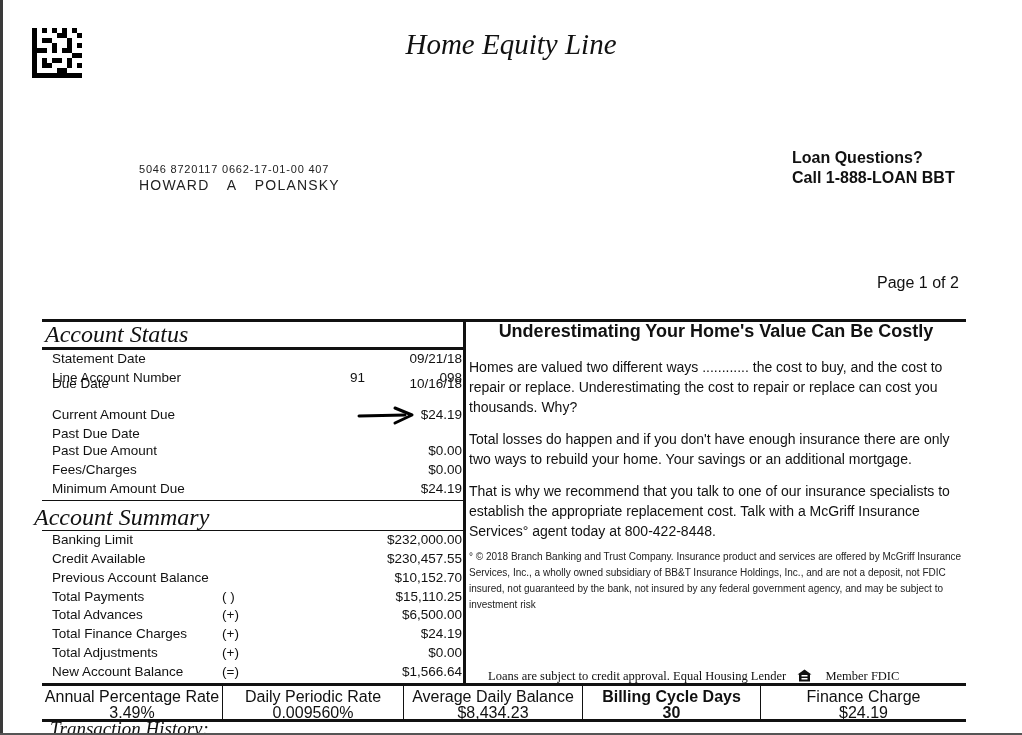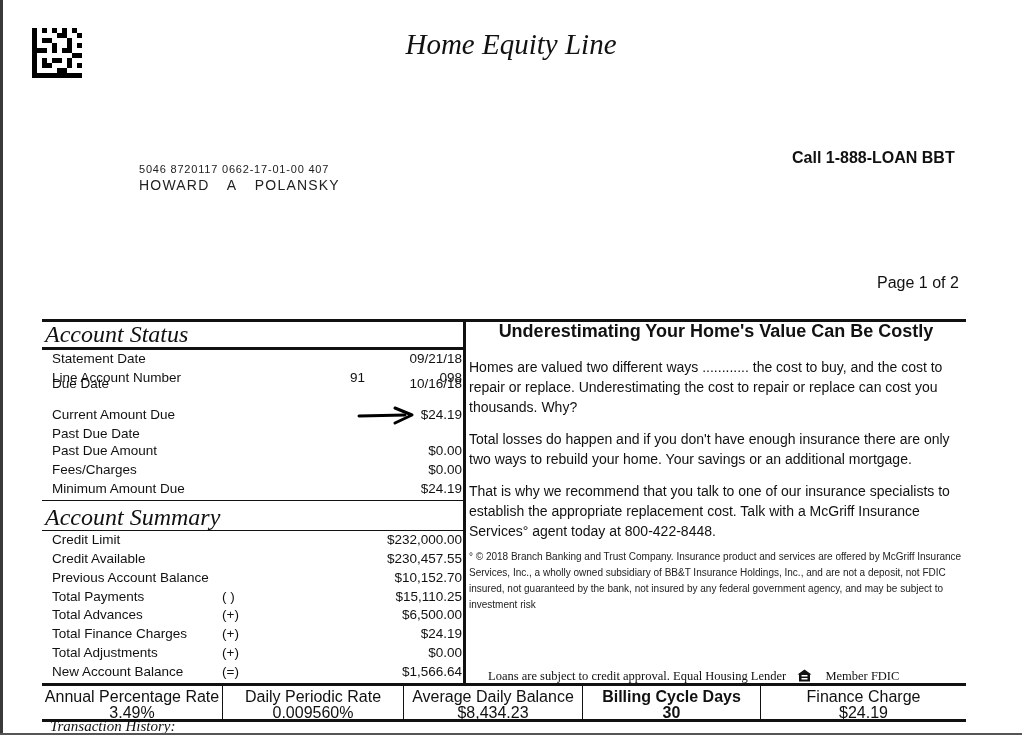--- a/index.html
+++ b/index.html
@@ -34,21 +34,21 @@
   .fine { position:absolute; left:469px; top:549px; width:495px; font-size:10px; line-height:16px; color:#222; margin:0; }
   .lender { position:absolute; left:488px; top:669px; font-family:"Liberation Serif", serif; font-size:12.5px; color:#111; white-space:nowrap; }
   .lender .house { display:inline-block; margin:0 10px 0 8px; vertical-align:-2px; }
 
   .rates-top { position:absolute; left:42px; top:683px; width:924px; height:3px; background:#111; }
   .rates-bottom { position:absolute; left:42px; top:719px; width:924px; height:3px; background:#111; }
   .rcell { position:absolute; top:686px; height:33px; text-align:center; font-size:16px; color:#111; }
   .rcell .h { position:absolute; left:0; right:0; top:2px; }
   .rcell .v { position:absolute; left:0; right:0; top:18px; }
   .rdiv { position:absolute; top:686px; width:1px; height:33px; background:#111; }
-  .trans { position:absolute; left:50px; top:718px; font-family:"Liberation Serif", serif; font-style:italic; font-size:15px; color:#111; height:15px; overflow:hidden; }
+  .trans { position:absolute; left:50px; top:718px; font-family:"Liberation Serif", serif; font-style:italic; font-size:19px; color:#111; height:15px; overflow:hidden; }
 </style>
 </head>
 <body>
 
 <div class="left-bar"></div>
 
 <svg class="qr" viewBox="0 0 10 10" shape-rendering="crispEdges">
   <rect x="0" y="0" width="10" height="10" fill="#fff"></rect>
   <rect x="0" y="0" width="1" height="10" fill="#000"></rect>
   <rect x="0" y="9" width="10" height="1" fill="#000"></rect>
@@ -75,20 +75,21 @@
       <rect x="8" y="5" width="1" height="1"></rect>
   </g>
 </svg>
 
 <div class="title">Home Equity Line</div>
 
 <div class="acct-id">5046 8720117 0662-17-01-00 407</div>
 <div class="name" style="white-space:pre">HOWARD  A  POLANSKY</div>
 
 <div class="contact">
+  <div>Loan Questions?</div>
   <div>Call 1-888-LOAN BBT</div>
 </div>
 
 <div class="page-num">Page 1 of 2</div>
 
 <div class="frame-top"></div>
 <div class="col-div"></div>
 
 <div class="sec-title" style="left:45px;top:321px;">Account Status</div>
 <div class="rule" style="left:42px;top:347px;width:421px;height:3px;"></div>
@@ -128,26 +129,26 @@
     <span class="val">$0.00</span>
   </div>
   <div class="row" style="top:481px;">
     <span class="lbl">Minimum Amount Due</span>
     <span class="val">$24.19</span>
   </div>
 </div>
 
 <div class="rule" style="left:42px;top:500px;width:421px;height:1px;"></div>
 
-<div class="sec-title" style="left:45px;top:504px;">Account Summary</div>
+<div class="sec-title" style="left:34px;top:504px;">Account Summary</div>
 <div class="rule" style="left:42px;top:530px;width:421px;height:1px;"></div>
 
 <div>
   <div class="row" style="top:532px;">
-    <span class="lbl">Credit Limit</span>
+    <span class="lbl">Banking Limit</span>
     <span class="op"></span>
     <span class="val">$232,000.00</span>
   </div>
   <div class="row" style="top:551px;">
     <span class="lbl">Credit Available</span>
     <span class="op"></span>
     <span class="val">$230,457.55</span>
   </div>
   <div class="row" style="top:570px;">
     <span class="lbl">Previous Account Balance</span>

